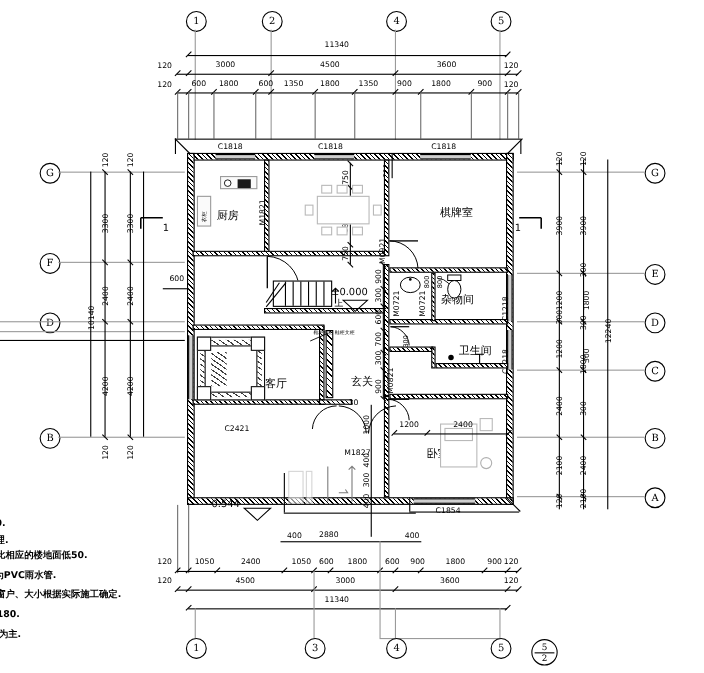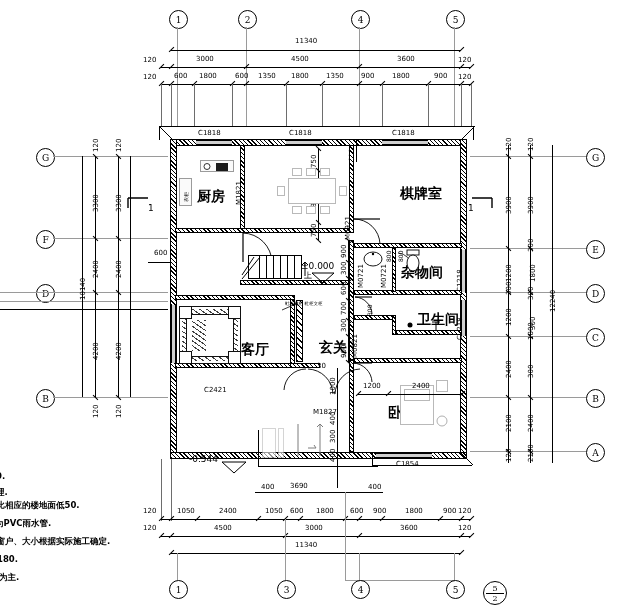--- a/index.html
+++ b/index.html
@@ -19,21 +19,21 @@
      border:1px solid #000;box-sizing:border-box;}
   .wallv{position:absolute;background:
      repeating-linear-gradient(45deg,#000 0 1px,#fff 1px 3px);
      border:1px solid #000;box-sizing:border-box;}
   .windowh{position:absolute;background:#cfcfcf;border-top:1px solid #000;border-bottom:1px solid #000;box-sizing:border-box;}
   .windowv{position:absolute;background:#cfcfcf;border-left:1px solid #000;border-right:1px solid #000;box-sizing:border-box;}
   
   .dim{position:absolute;font-size:7px;line-height:7px;white-space:nowrap;color:#000;}
   .dimv{position:absolute;font-size:7px;line-height:7px;white-space:nowrap;color:#000;
         transform-origin:0 0;transform:rotate(-90deg);}
-  .room{position:absolute;font-size:14px;line-height:9px;white-space:nowrap;color:#000;font-weight:bold;}
+  .room{position:absolute;font-size:10px;line-height:9px;white-space:nowrap;color:#000;font-weight:normal;}
   .win{position:absolute;font-size:7px;line-height:7px;white-space:nowrap;color:#000;}
   .winv{position:absolute;font-size:7px;line-height:7px;white-space:nowrap;color:#000;
         transform-origin:0 0;transform:rotate(-90deg);}
   .note{position:absolute;font-size:8.5px;line-height:13px;white-space:nowrap;color:#000;font-weight:bold;}
   .lvl{position:absolute;font-size:9px;line-height:9px;white-space:nowrap;color:#000;}
   
   .bub{position:absolute;width:17px;height:17px;border:1.2px solid #000;border-radius:50%;
        display:flex;align-items:center;justify-content:center;font-size:9px;background:#fff;
        font-family:"DejaVu Serif","Liberation Serif",serif;}
   .pagebub{position:absolute;width:22px;height:22px;border:1.3px solid #000;border-radius:50%;
@@ -494,21 +494,21 @@
 
   <div class="h" style="left:258px;top:466px;width:120px;"></div>
   <div class="v" style="left:258px;top:430px;height:36px;"></div>
   <div class="furn" style="left:262px;top:428px;width:14px;height:30px;opacity:.6;"></div>
   <div class="furn" style="left:278px;top:428px;width:6px;height:30px;opacity:.6;"></div>
   <svg class="abs" style="left:288px;top:418px;" width="60" height="44">
     <path d="M10,38 L10,6" stroke="#7c7c7c" stroke-width="1" fill="none"></path>
     <path d="M32,38 L32,6 M29,9 L32,6 L35,9" stroke="#7c7c7c" stroke-width="1" fill="none"></path>
     <path d="M20,30 L28,30 L26,27" stroke="#7c7c7c" stroke-width="1" fill="none"></path>
   </svg>
-  <div class="dim" style="left:290px;top:483px;">3690</div>
+  <div class="dim" style="left:290px;top:483px;">2880</div>
   <div class="dim" style="left:261px;top:484px;">400</div>
   <div class="dim" style="left:368px;top:484px;">400</div>
   <div class="h" style="left:255px;top:492px;width:128px;"></div>
 
   <div class="vthin" style="left:161px;top:459px;height:62px;"></div>
   <div class="vthin" style="left:171px;top:459px;height:62px;"></div>
 
   <div class="h" style="left:161px;top:519px;width:310px;"></div>
   <div class="dim" style="left:143px;top:508px;">120</div>
   <div class="dim" style="left:177px;top:508px;">1050</div>

